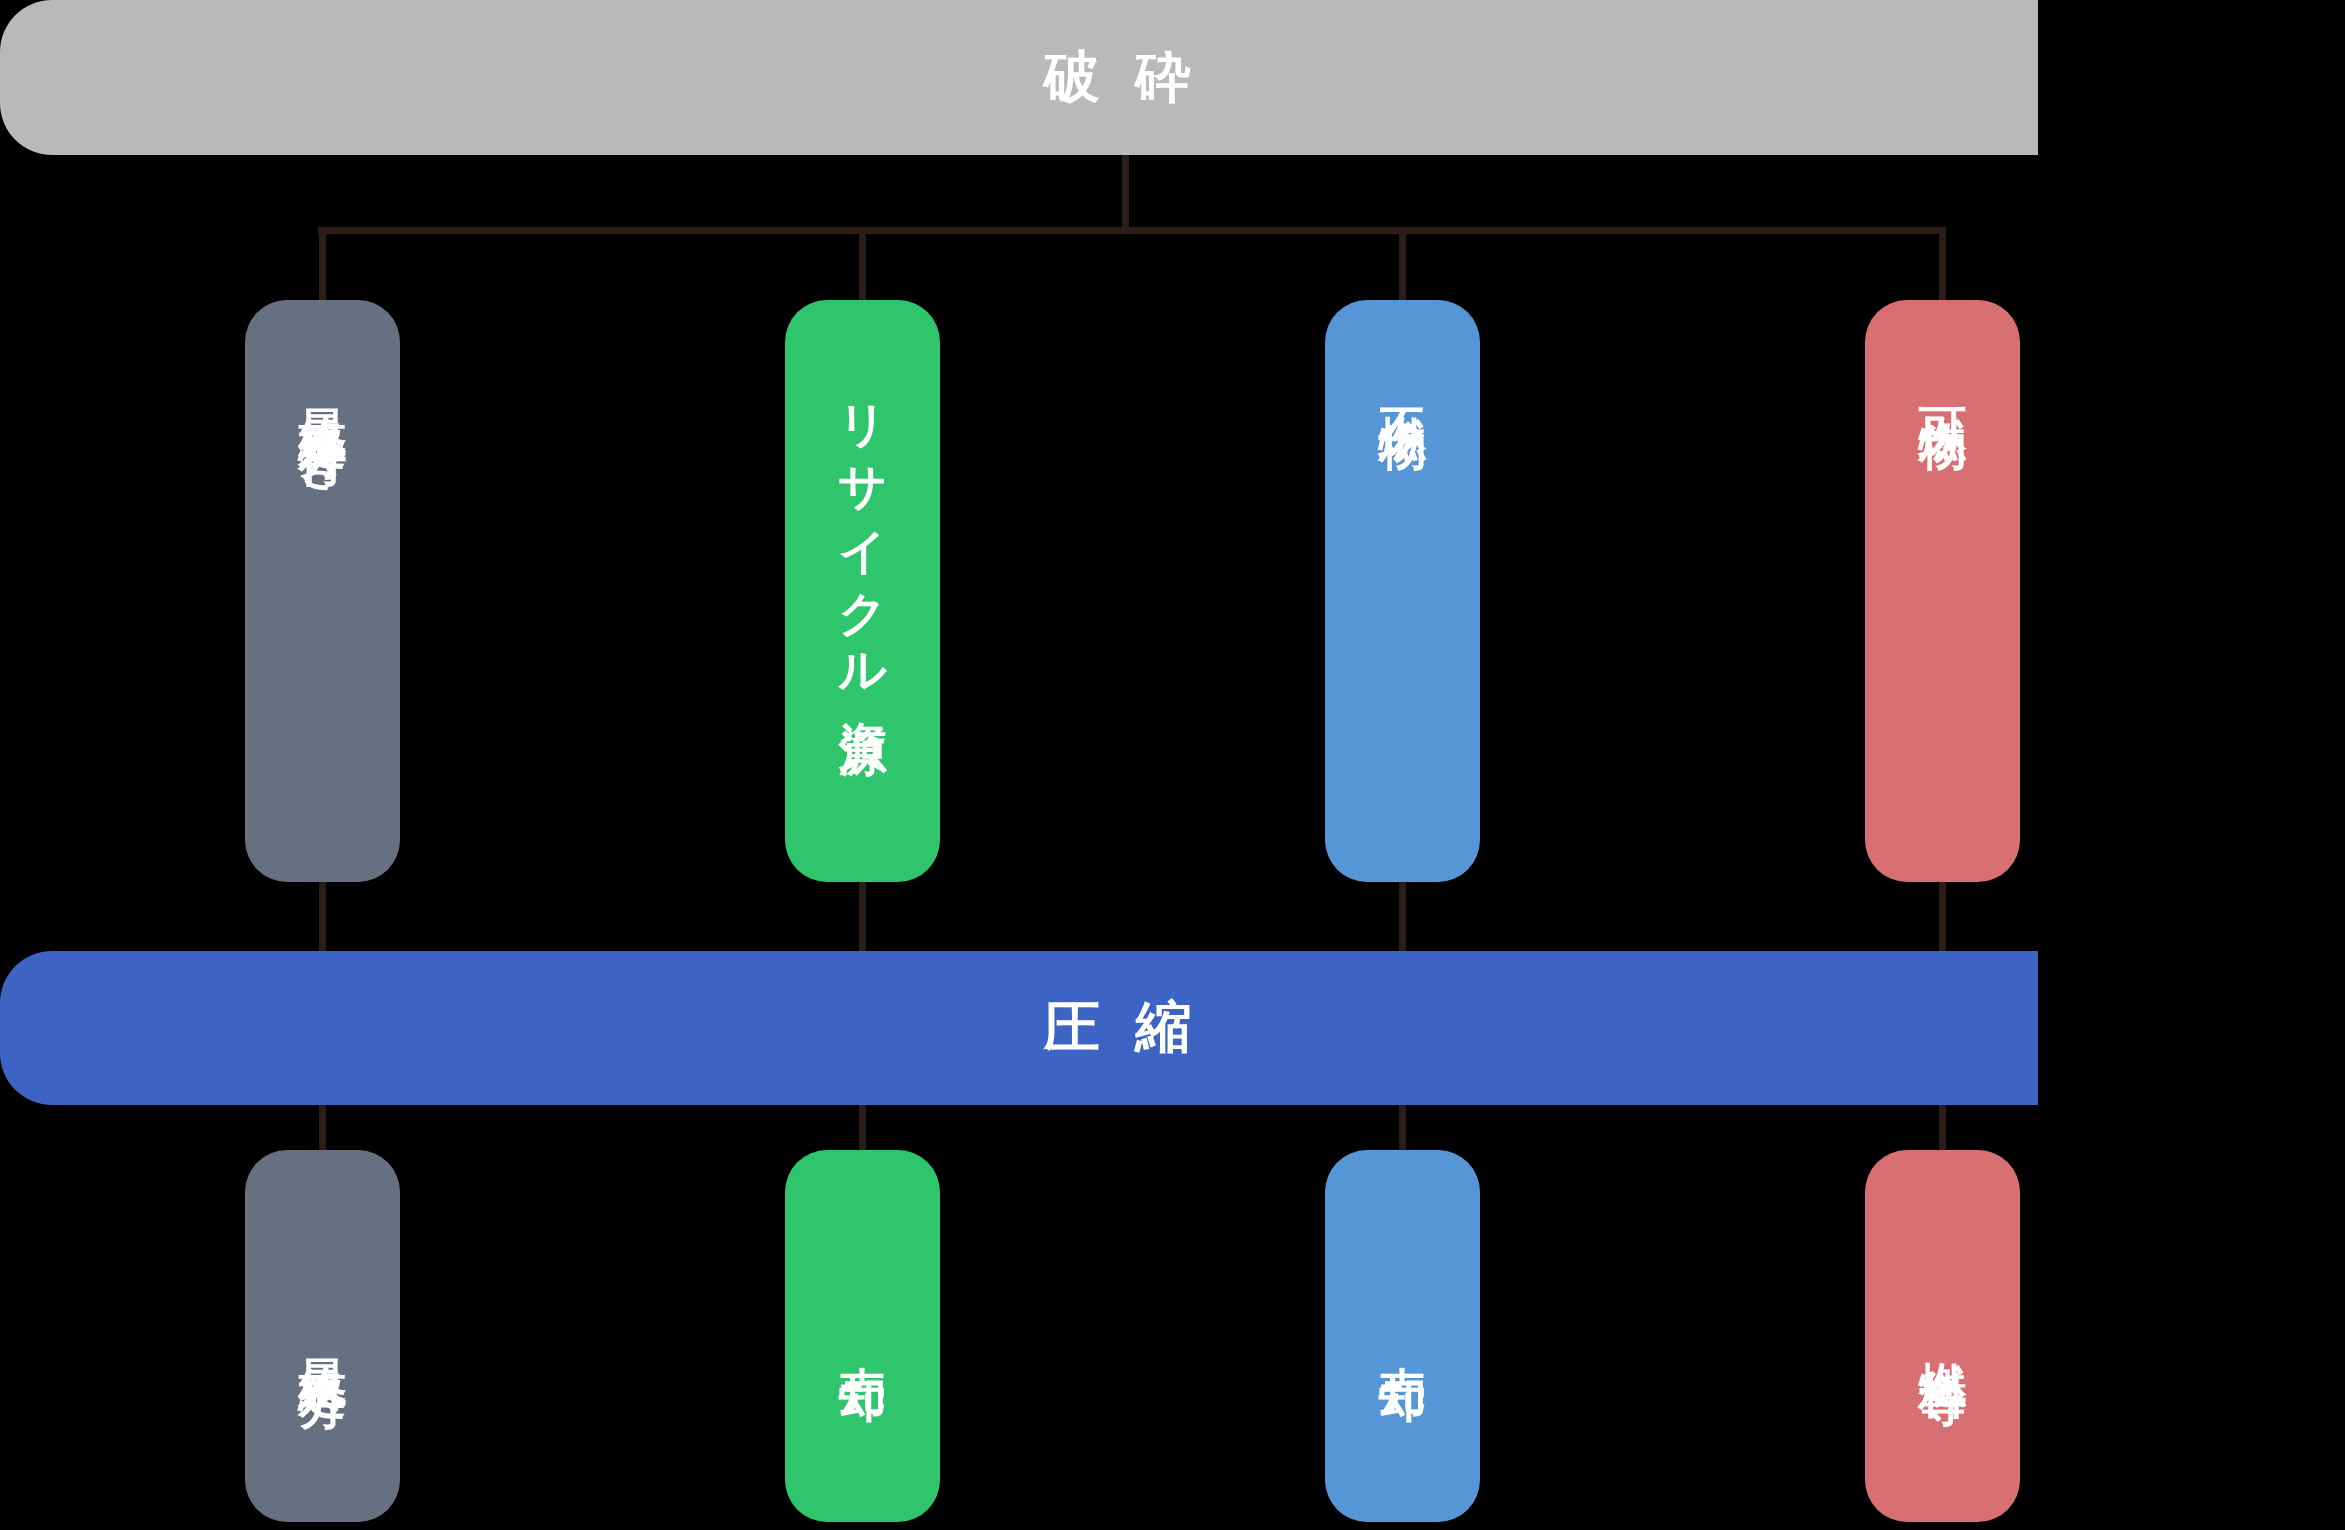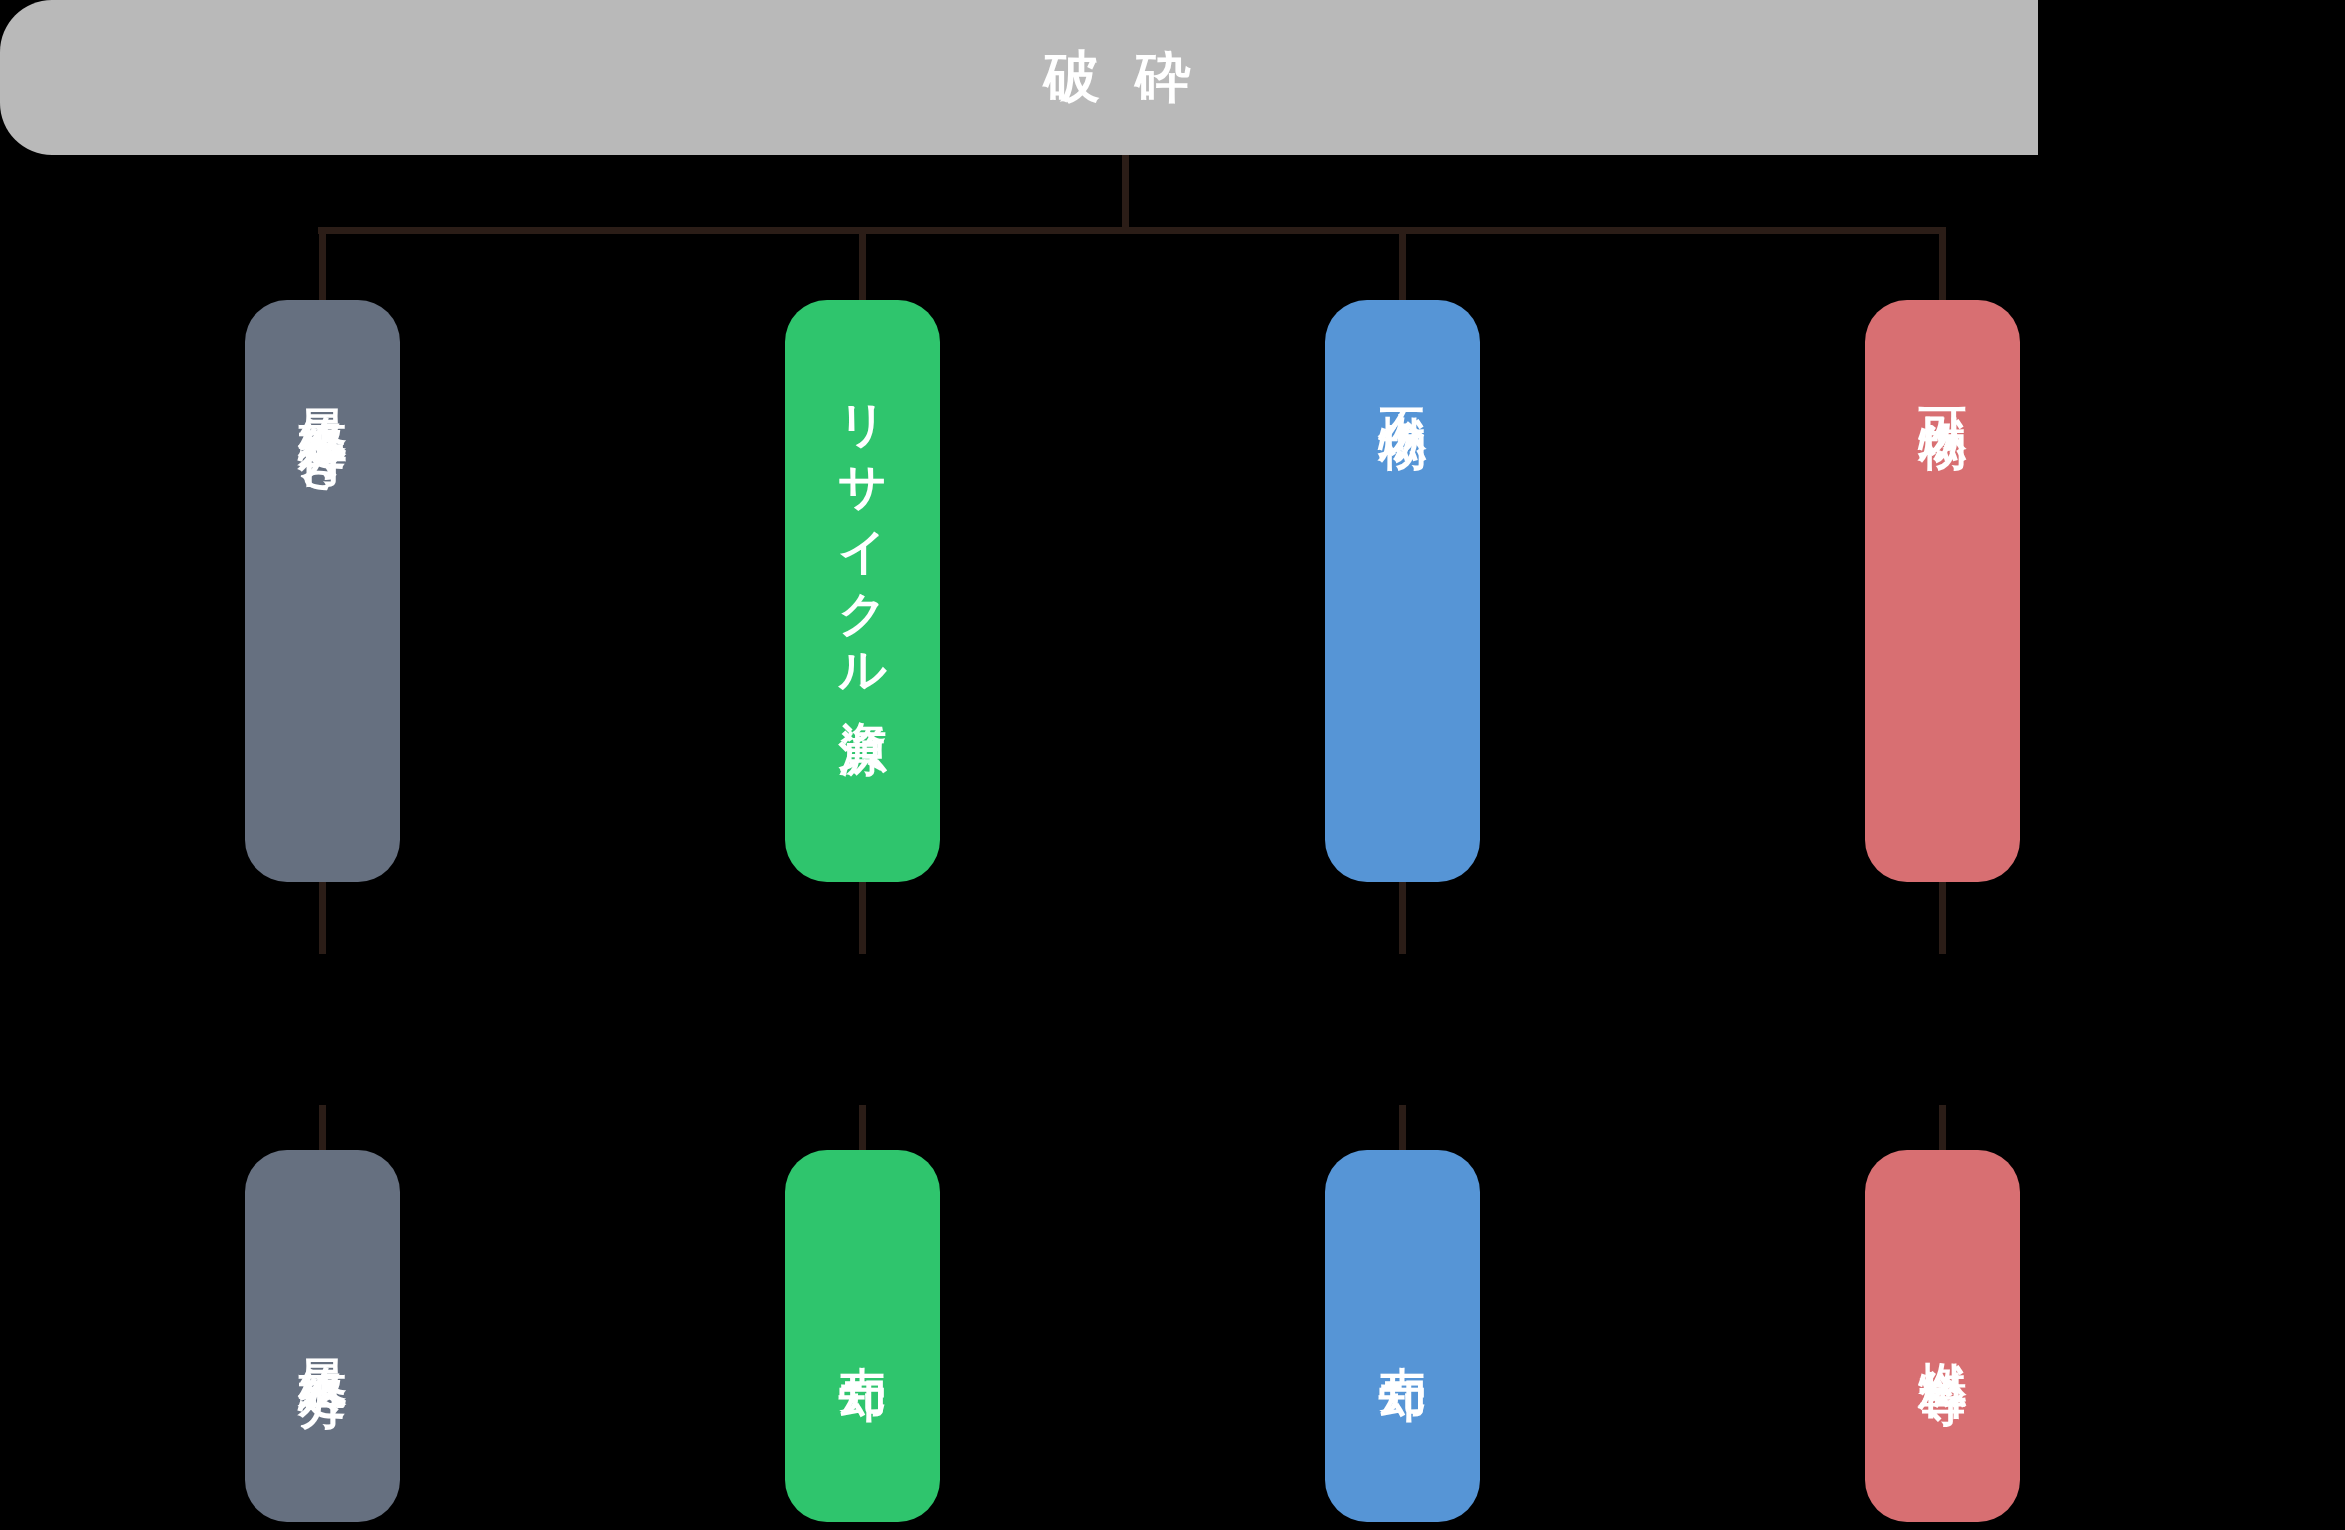--- a/index.html
+++ b/index.html
@@ -71,20 +71,23 @@
 
   <div class="line" style="left: 319px; top: 1105px; width: 7px; height: 46px; background: rgb(43, 29, 23);"></div>
   <div class="line" style="left: 859px; top: 1105px; width: 7px; height: 46px; background: rgb(43, 29, 23);"></div>
   <div class="line" style="left: 1399px; top: 1105px; width: 7px; height: 46px; background: rgb(43, 29, 23);"></div>
   <div class="line" style="left: 1939px; top: 1105px; width: 7px; height: 46px; background: rgb(43, 29, 23);"></div>
 
   <div class="bar bar-top" style="background: rgb(185, 185, 185);">
     <span class="bar-label">破 砕</span>
   </div>
 
+  <div class="bar bar-mid" style="background: rgb(61, 99, 196);">
+    <span class="bar-label">圧 縮</span>
+  </div>
 
   <div class="pill pill-row1" style="left: 245px; background: rgb(102, 112, 128);">
     <span class="pill-label">最終処分行き</span>
   </div>
   <div class="pill pill-row1" style="left: 785px; background: rgb(47, 197, 109);">
     <span class="pill-label">リサイクル資源</span>
   </div>
   <div class="pill pill-row1" style="left: 1325px; background: rgb(86, 149, 214);">
     <span class="pill-label">不燃物</span>
   </div>

